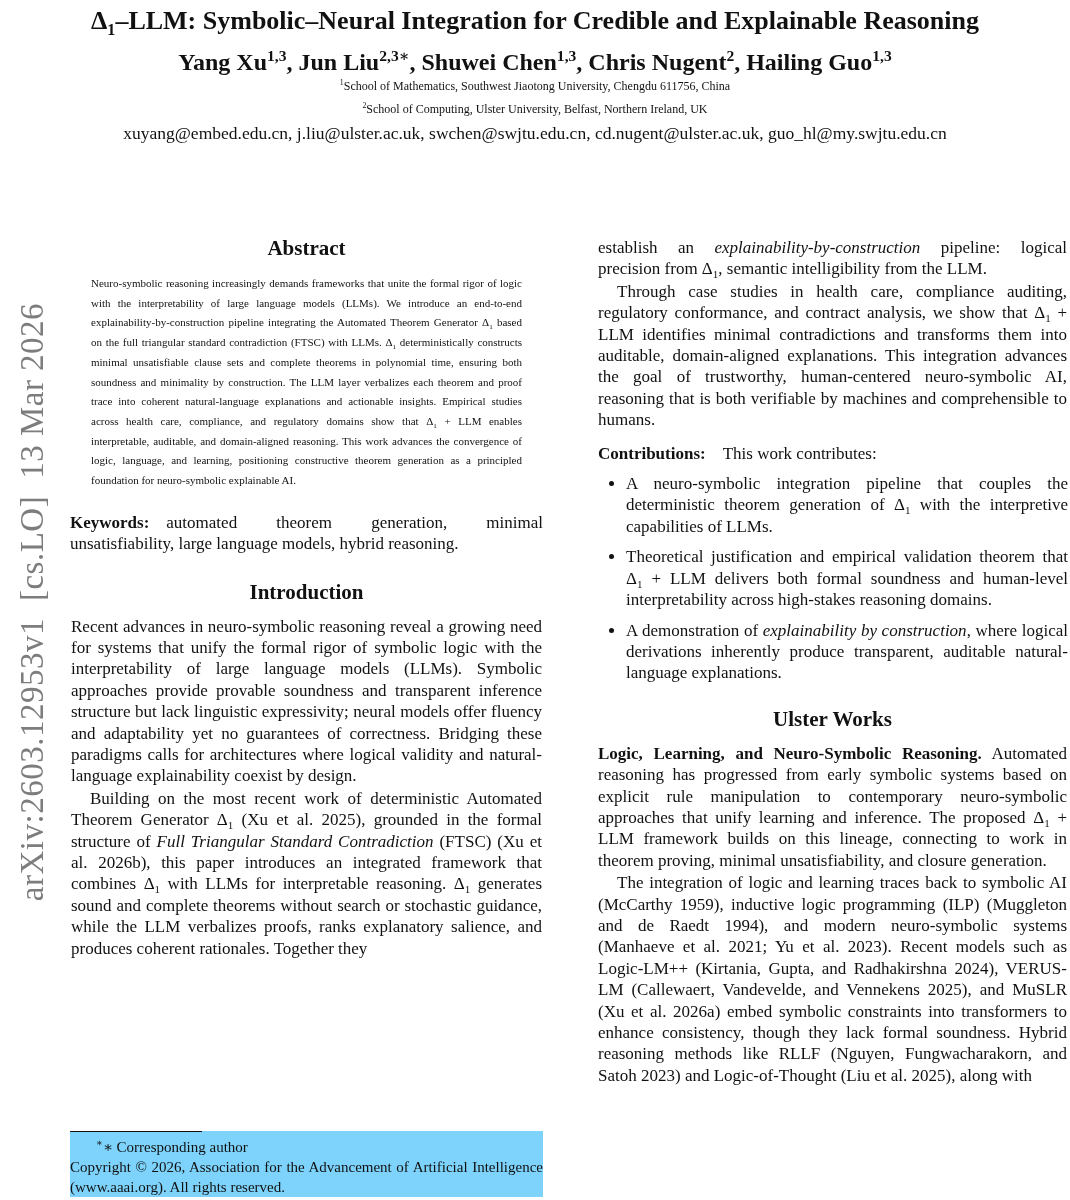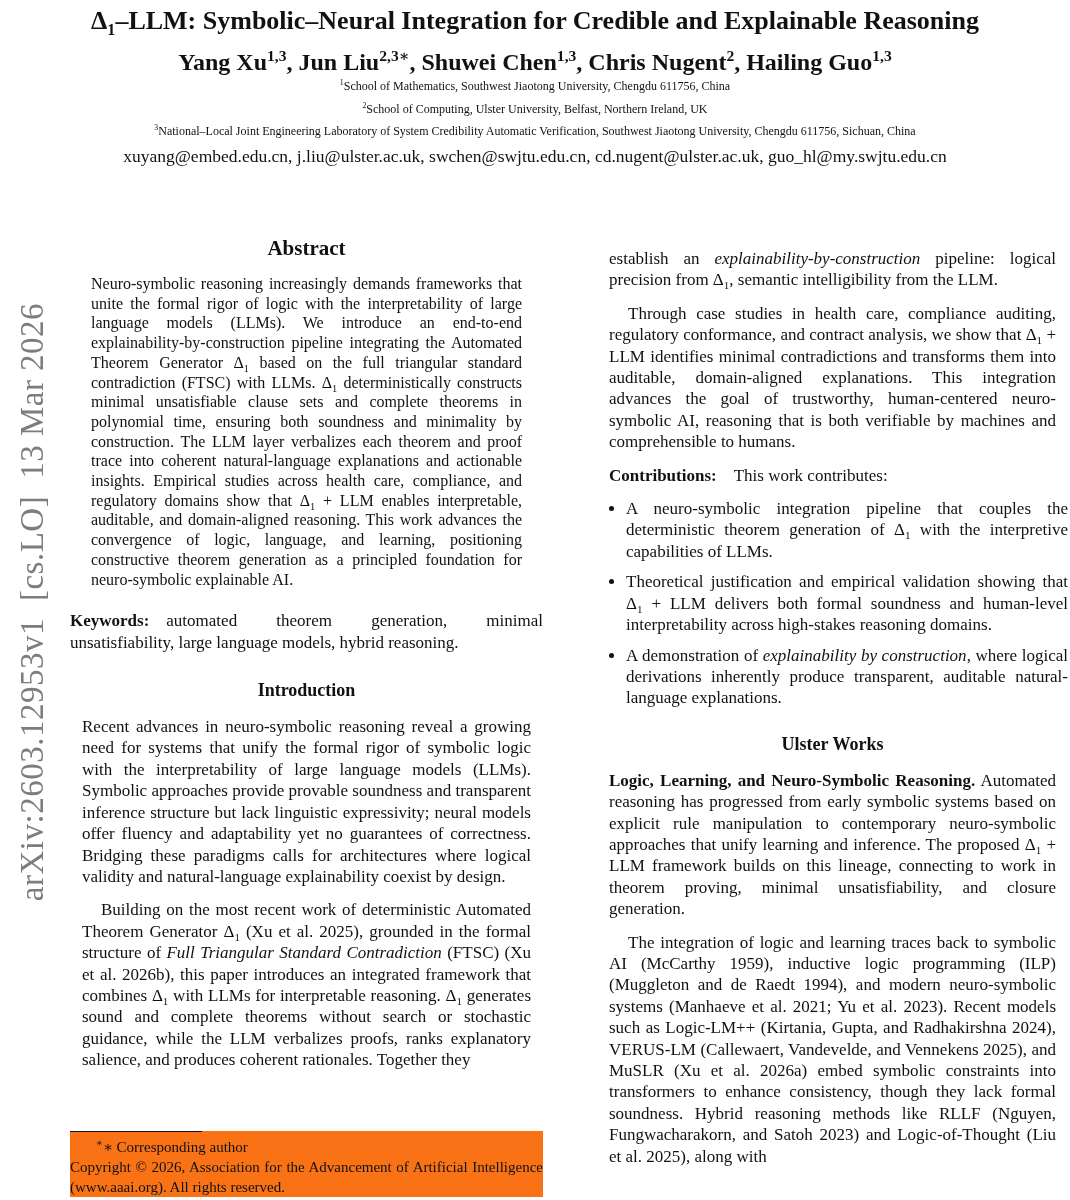--- a/index.html
+++ b/index.html
@@ -24,53 +24,52 @@
   sup{font-size:65%;line-height:0;}
   sub{font-size:65%;line-height:0;}
   
   .col{
     position:absolute;top:236px;text-align:justify;
     font-size:17px;line-height:21.4px;
   }
   .col-left{left:70px;width:473px;}
   .col-right{left:597px;width:471px;}
   .sec{text-align:center;font-weight:bold;font-size:21px;margin:0 0 14px;line-height:24px;}
-  .sec.big{font-size:18px;margin:24px 0 10px;line-height:27px;}
+  .sec.big{font-size:21px;margin:24px 0 10px;line-height:27px;}
   .col-right .sec.big{margin-top:22px;}
-  .abstract{padding:0 21px;font-size:16px;line-height:19.7px;}
+  .abstract{padding:0 21px;font-size:11px;line-height:19.7px;}
   .keywords{margin:21px 0 0;}
-  .body{margin:12px;}
+  .body{margin:1px;}
   .indent{text-indent:19px;}
   .contributions{margin-top:12px;}
   ul.bullets{margin:9px 0 0;padding:0 0 0 29px;list-style:disc outside;}
   ul.bullets li{margin:4px 0 9px;}
   ul.bullets li:last-child{margin-bottom:0;}
   .b{font-weight:bold;}
   .i{font-style:italic;}
   
   .footnote{
     position:absolute;left:70px;top:1131px;width:473px;
-    font-size:15px;line-height:20px;text-align:justify;background:#f97316;
+    font-size:15px;line-height:20px;text-align:justify;background:#7dd3fc;
   }
   .fnrule{width:132px;border-top:1.6px solid #111111;margin:0 0 5px;}
   .fn-first{text-indent:26px;}
 </style>
 </head>
 <body>
 
 <div class="page">
 
   <div class="watermark">arXiv:2603.12953v1 [cs.LO] 13 Mar 2026</div>
 
   <header class="header">
     <h1 class="title"><span>Δ</span><sub>1</sub><span>–LLM: Symbolic–Neural Integration for Credible and Explainable Reasoning</span></h1>
     <div class="authors"><span>Yang Xu</span><sup>1,3</sup><span>, Jun Liu</span><sup>2,3∗</sup><span>, Shuwei Chen</span><sup>1,3</sup><span>, Chris Nugent</span><sup>2</sup><span>, Hailing Guo</span><sup>1,3</sup></div>
     <div class="affil"><sup>1</sup><span>School of Mathematics, Southwest Jiaotong University, Chengdu 611756, China</span></div>
     <div class="affil"><sup>2</sup><span>School of Computing, Ulster University, Belfast, Northern Ireland, UK</span></div>
-    <div class="affil"><sup>3</sup><span>National–Local Joint Engineering Laboratory of System Credibility Automatic Verification, Southwest Jiaotong University, Chengdu 611756, Sichuan, China</span></div>
     <div class="emails">xuyang@embed.edu.cn, j.liu@ulster.ac.uk, swchen@swjtu.edu.cn, cd.nugent@ulster.ac.uk, guo_hl@my.swjtu.edu.cn</div>
   </header>
 
   <section class="col col-left">
     <h2 class="sec">Abstract</h2>
     <div class="abstract"><span>Neuro-symbolic reasoning increasingly demands frameworks that unite the formal rigor of logic with the interpretability of large language models (LLMs). We introduce an end-to-end explainability-by-construction pipeline integrating the Automated Theorem Generator </span><span>Δ</span><sub>1</sub><span> based on the full triangular standard contradiction (FTSC) with LLMs. </span><span>Δ</span><sub>1</sub><span> deterministically constructs minimal unsatisfiable clause sets and complete theorems in polynomial time, ensuring both soundness and minimality by construction. The LLM layer verbalizes each theorem and proof trace into coherent natural-language explanations and actionable insights. Empirical studies across health care, compliance, and regulatory domains show that </span><span>Δ</span><sub>1</sub><span> + LLM enables interpretable, auditable, and domain-aligned reasoning. This work advances the convergence of logic, language, and learning, positioning constructive theorem generation as a principled foundation for neuro-symbolic explainable AI.</span></div>
     <p class="keywords"><span class="b">Keywords:</span><span> automated theorem generation, minimal unsatisfiability, large language models, hybrid reasoning.</span></p>
     <h2 class="sec big">Introduction</h2>
     <p class="body"><span>Recent advances in neuro-symbolic reasoning reveal a growing need for systems that unify the formal rigor of symbolic logic with the interpretability of large language models (LLMs). Symbolic approaches provide provable soundness and transparent inference structure but lack linguistic expressivity; neural models offer fluency and adaptability yet no guarantees of correctness. Bridging these paradigms calls for architectures where logical validity and natural-language explainability coexist by design.</span></p>
     <p class="body indent"><span>Building on the most recent work of deterministic Automated Theorem Generator </span><span>Δ</span><sub>1</sub><span> (Xu et al. 2025), grounded in the formal structure of </span><span class="i">Full Triangular Standard Contradiction</span><span> (FTSC) (Xu et al. 2026b), this paper introduces an integrated framework that combines </span><span>Δ</span><sub>1</sub><span> with LLMs for interpretable reasoning. </span><span>Δ</span><sub>1</sub><span> generates sound and complete theorems without search or stochastic guidance, while the LLM verbalizes proofs, ranks explanatory salience, and produces coherent rationales. Together they</span></p>
@@ -81,21 +80,21 @@
     <div class="fn-first"><sup>∗</sup><span>∗ Corresponding author</span></div>
     <div><span>Copyright © 2026, Association for the Advancement of Artificial Intelligence (www.aaai.org). All rights reserved.</span></div>
   </div>
 
   <section class="col col-right">
     <p class="body"><span>establish an </span><span class="i">explainability-by-construction</span><span> pipeline: logical precision from </span><span>Δ</span><sub>1</sub><span>, semantic intelligibility from the LLM.</span></p>
     <p class="body indent"><span>Through case studies in health care, compliance auditing, regulatory conformance, and contract analysis, we show that </span><span>Δ</span><sub>1</sub><span> + LLM identifies minimal contradictions and transforms them into auditable, domain-aligned explanations. This integration advances the goal of trustworthy, human-centered neuro-symbolic AI, reasoning that is both verifiable by machines and comprehensible to humans.</span></p>
     <p class="body contributions"><span class="b">Contributions:</span><span> This work contributes:</span></p>
     <ul class="bullets">
       <li><span>A neuro-symbolic integration pipeline that couples the deterministic theorem generation of </span><span>Δ</span><sub>1</sub><span> with the interpretive capabilities of LLMs.</span></li>
-      <li><span>Theoretical justification and empirical validation showing that </span><span>Δ</span><sub>1</sub><span> + LLM delivers both formal soundness and human-level interpretability across high-stakes reasoning domains.</span></li>
+      <li><span>Theoretical justification and empirical validation theorem that </span><span>Δ</span><sub>1</sub><span> + LLM delivers both formal soundness and human-level interpretability across high-stakes reasoning domains.</span></li>
       <li><span>A demonstration of </span><span class="i">explainability by construction</span><span>, where logical derivations inherently produce transparent, auditable natural-language explanations.</span></li>
     </ul>
     <h2 class="sec big">Ulster Works</h2>
     <p class="body"><span class="b">Logic, Learning, and Neuro-Symbolic Reasoning.</span><span> Automated reasoning has progressed from early symbolic systems based on explicit rule manipulation to contemporary neuro-symbolic approaches that unify learning and inference. The proposed </span><span>Δ</span><sub>1</sub><span> + LLM framework builds on this lineage, connecting to work in theorem proving, minimal unsatisfiability, and closure generation.</span></p>
     <p class="body indent"><span>The integration of logic and learning traces back to symbolic AI (McCarthy 1959), inductive logic programming (ILP) (Muggleton and de Raedt 1994), and modern neuro-symbolic systems (Manhaeve et al. 2021; Yu et al. 2023). Recent models such as Logic-LM++ (Kirtania, Gupta, and Radhakirshna 2024), VERUS-LM (Callewaert, Vandevelde, and Vennekens 2025), and MuSLR (Xu et al. 2026a) embed symbolic constraints into transformers to enhance consistency, though they lack formal soundness. Hybrid reasoning methods like RLLF (Nguyen, Fungwacharakorn, and Satoh 2023) and Logic-of-Thought (Liu et al. 2025), along with</span></p>
   </section>
 
 </div>
 
 </body></html>

